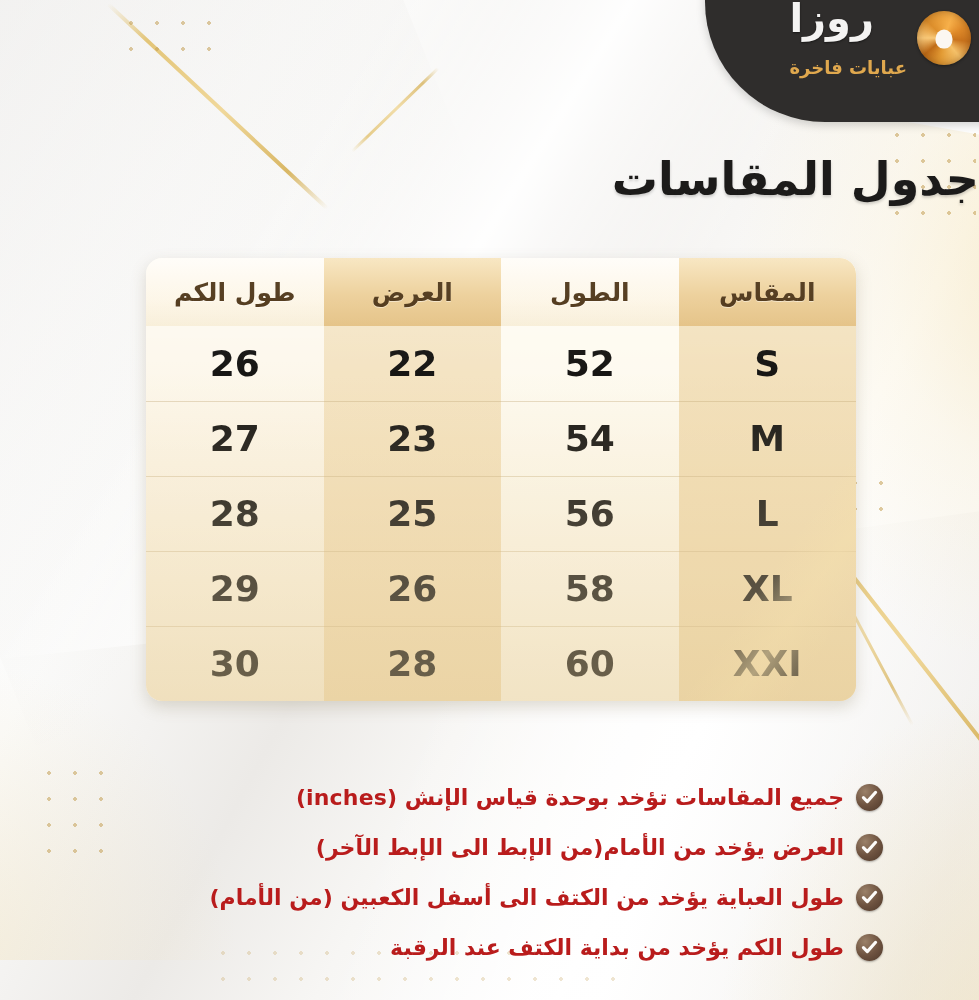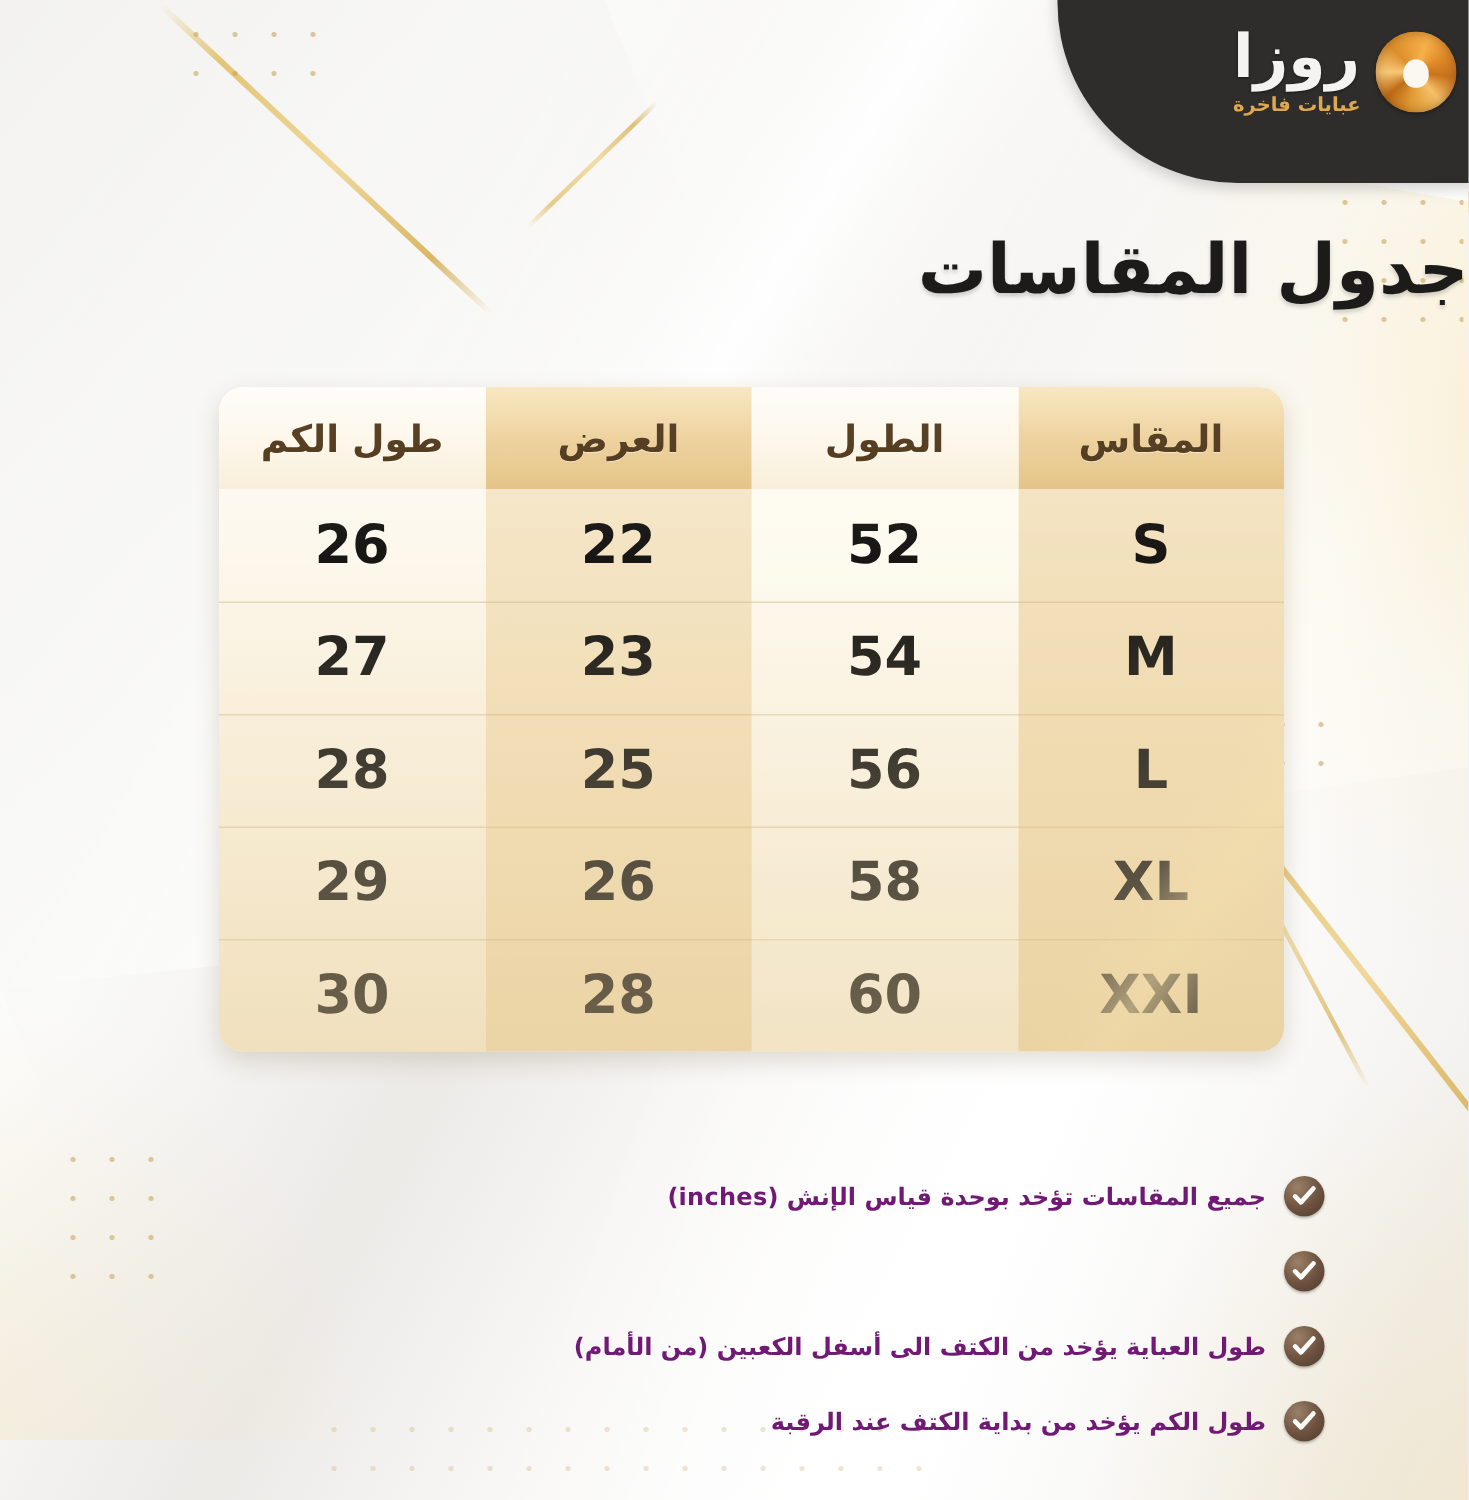--- a/index.html
+++ b/index.html
@@ -136,24 +136,24 @@
   .logo-text-wrap { display: flex; flex-direction: column; align-items: flex-end; }
   .logo-name {
     font-size: 40px;
     font-weight: bold;
     color: #f4f3f2;
     line-height: 1;
     letter-spacing: 1px;
     text-shadow: 0 1px 2px rgba(0,0,0,.5);
   }
   .logo-sub {
-    font-size: 13px;
+    font-size: 18px;
     font-weight: bold;
     color: #e0a84e;
-    margin-top: 5px;
+    margin-top: 19px;
     letter-spacing: .5px;
     white-space: nowrap;
   }
   .logo-mark {
     width: 54px; height: 54px;
     border-radius: 50%;
     background:
       radial-gradient(circle at 50% 52%, #fdfbf7 0 18%, rgba(253,251,247,0) 19%),
       conic-gradient(from 20deg,
         #f7b04a 0deg, #e08b2a 42deg, #c9731d 78deg,
@@ -267,23 +267,23 @@
     padding: 0 96px 0 40px;
   }
   .note-row {
     display: flex;
     align-items: center;
     justify-content: flex-start;
     gap: 12px;
     height: 50px;
   }
   .note-row .note-text {
-    font-size: 16px;
-    font-weight: bold;
-    color: #701a75;
+    font-size: 22px;
+    font-weight: bold;
+    color: #b91c1c;
     white-space: nowrap;
     letter-spacing: .2px;
   }
   .check-badge {
     flex: 0 0 auto;
     width: 27px; height: 27px;
     border-radius: 50%;
     background: radial-gradient(circle at 34% 28%, #9b8169 0%, #6e5340 52%, #4e382a 100%);
     box-shadow: 0 1px 2px rgba(0,0,0,.3);
     position: relative;
@@ -379,20 +379,21 @@
       </svg>
     </span>
     <span class="note-text">جميع المقاسات تؤخد بوحدة قياس الإنش (inches)</span>
   </div>
   <div class="note-row">
     <span class="check-badge">
       <svg width="19" height="19" viewBox="0 0 19 19" aria-hidden="true">
         <path d="M3.4 9.6 L7.3 13.6 L15.6 4.3" fill="none" stroke="#fdfcfa" stroke-width="3.1" stroke-linecap="round" stroke-linejoin="round"></path>
       </svg>
     </span>
+    <span class="note-text">العرض يؤخد من الأمام(من الإبط الى الإبط الآخر)</span>
   </div>
   <div class="note-row">
     <span class="check-badge">
       <svg width="19" height="19" viewBox="0 0 19 19" aria-hidden="true">
         <path d="M3.4 9.6 L7.3 13.6 L15.6 4.3" fill="none" stroke="#fdfcfa" stroke-width="3.1" stroke-linecap="round" stroke-linejoin="round"></path>
       </svg>
     </span>
     <span class="note-text">طول العباية يؤخد من الكتف الى أسفل الكعبين (من الأمام)</span>
   </div>
   <div class="note-row">

